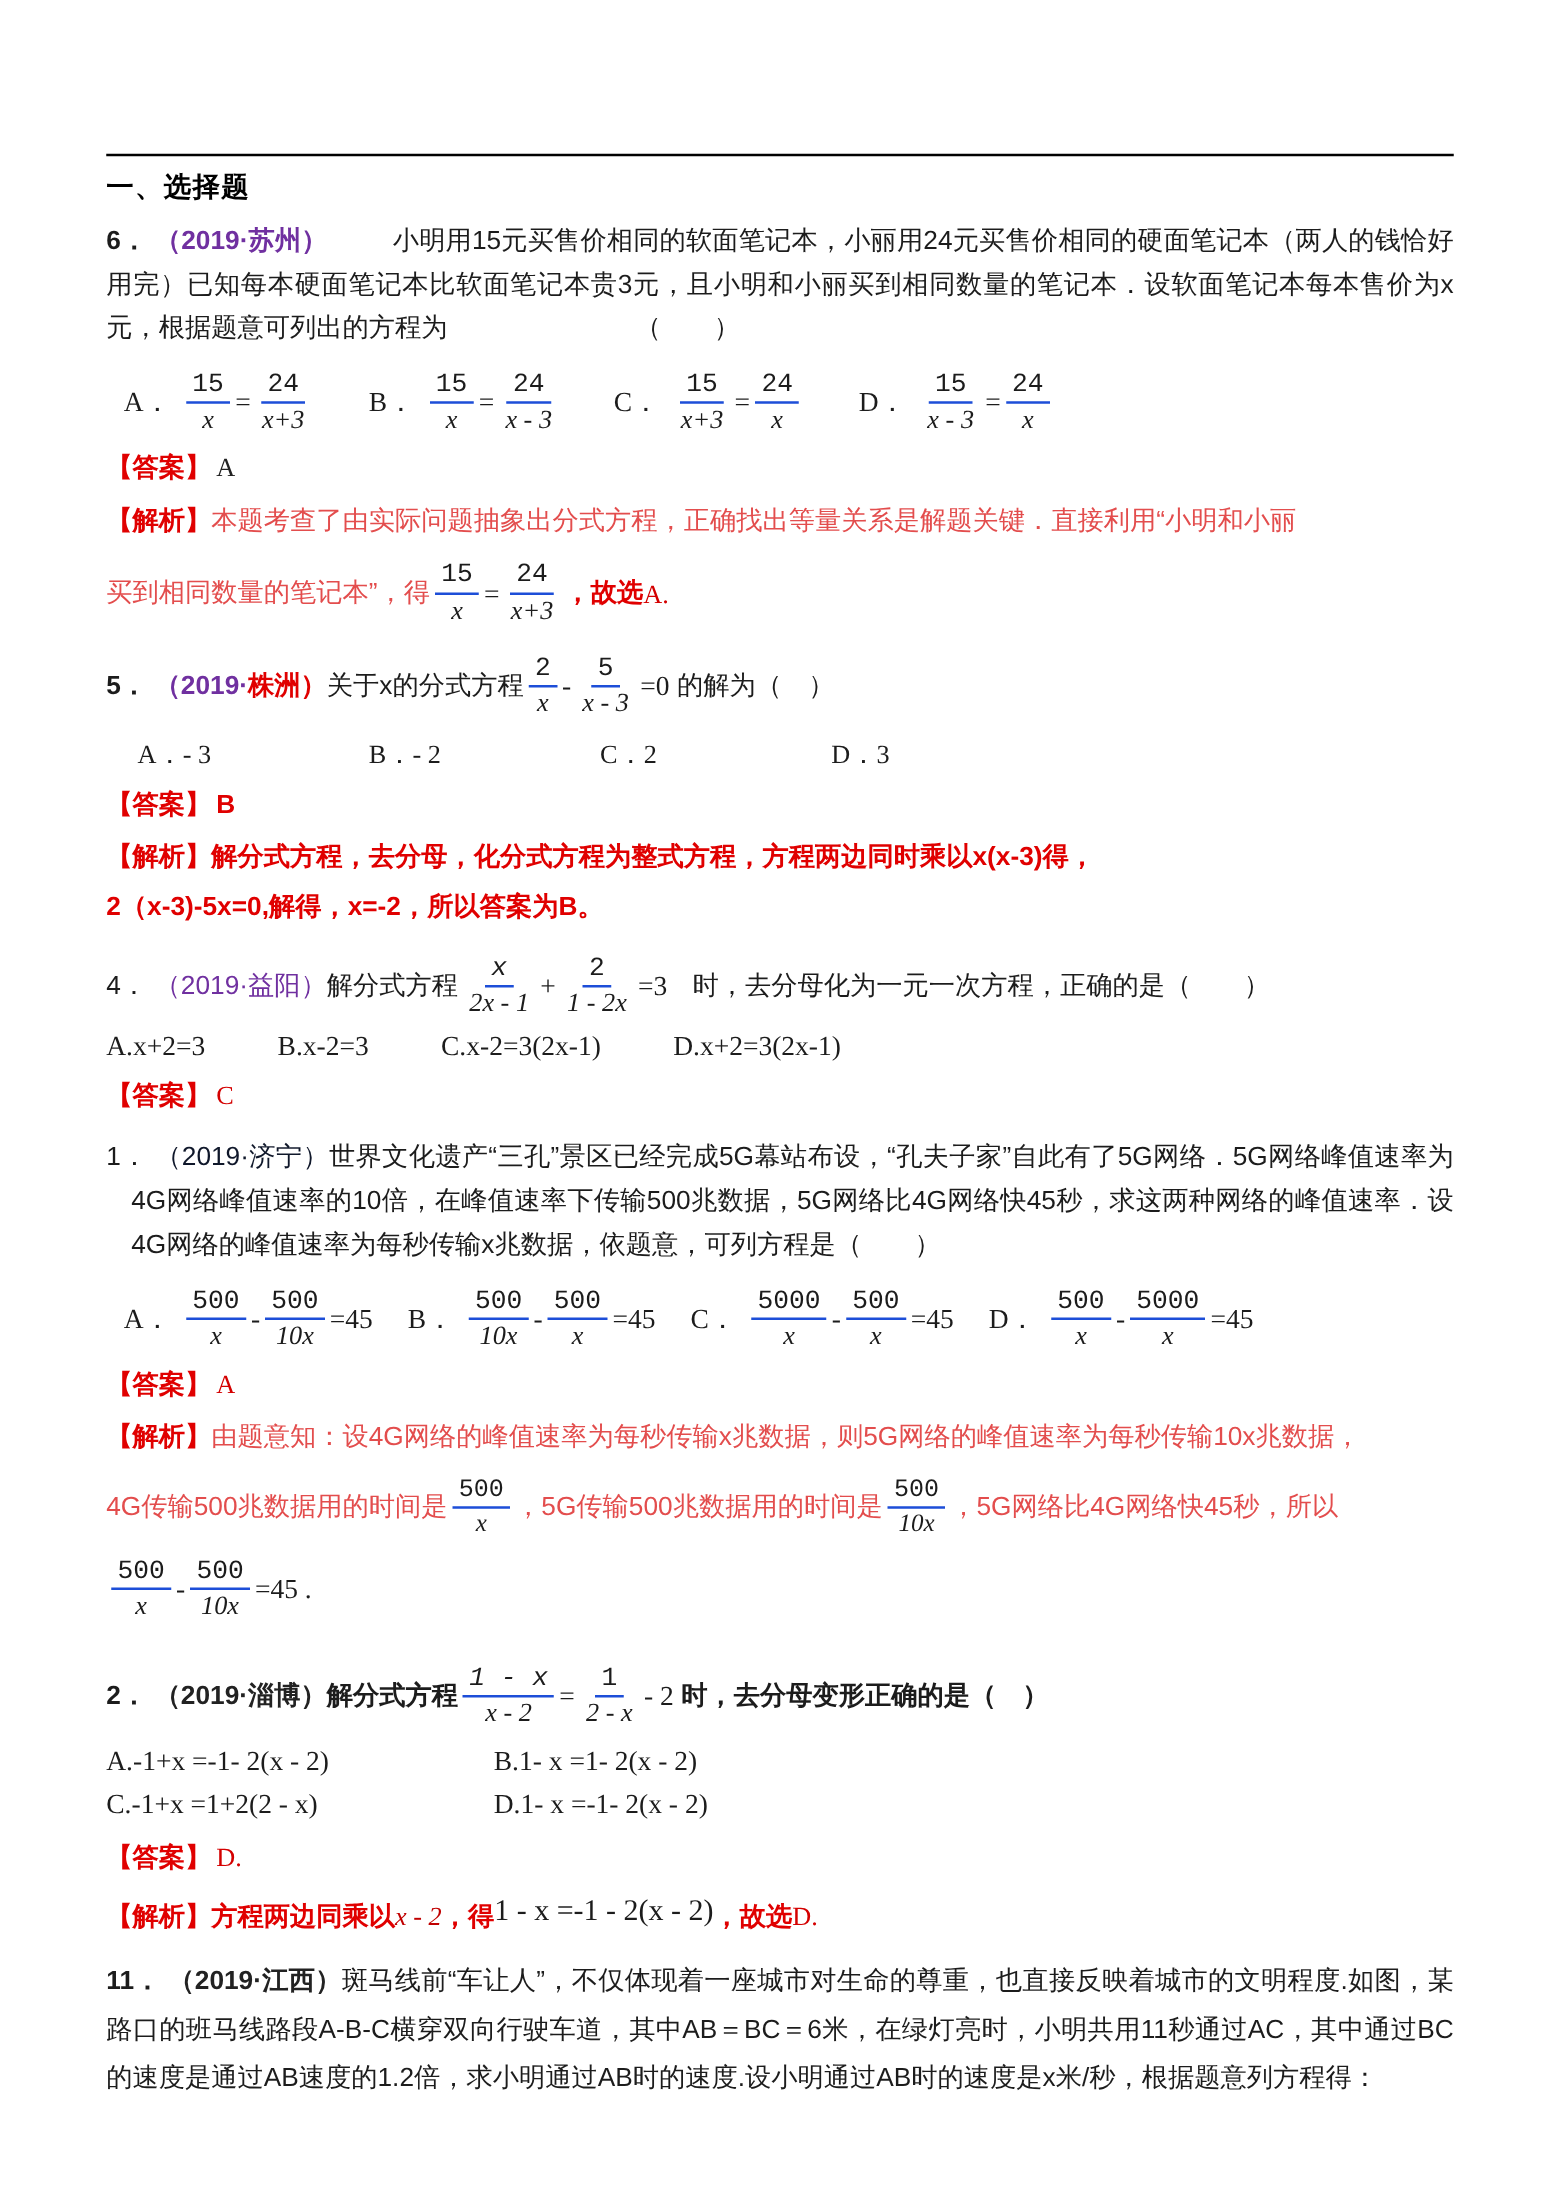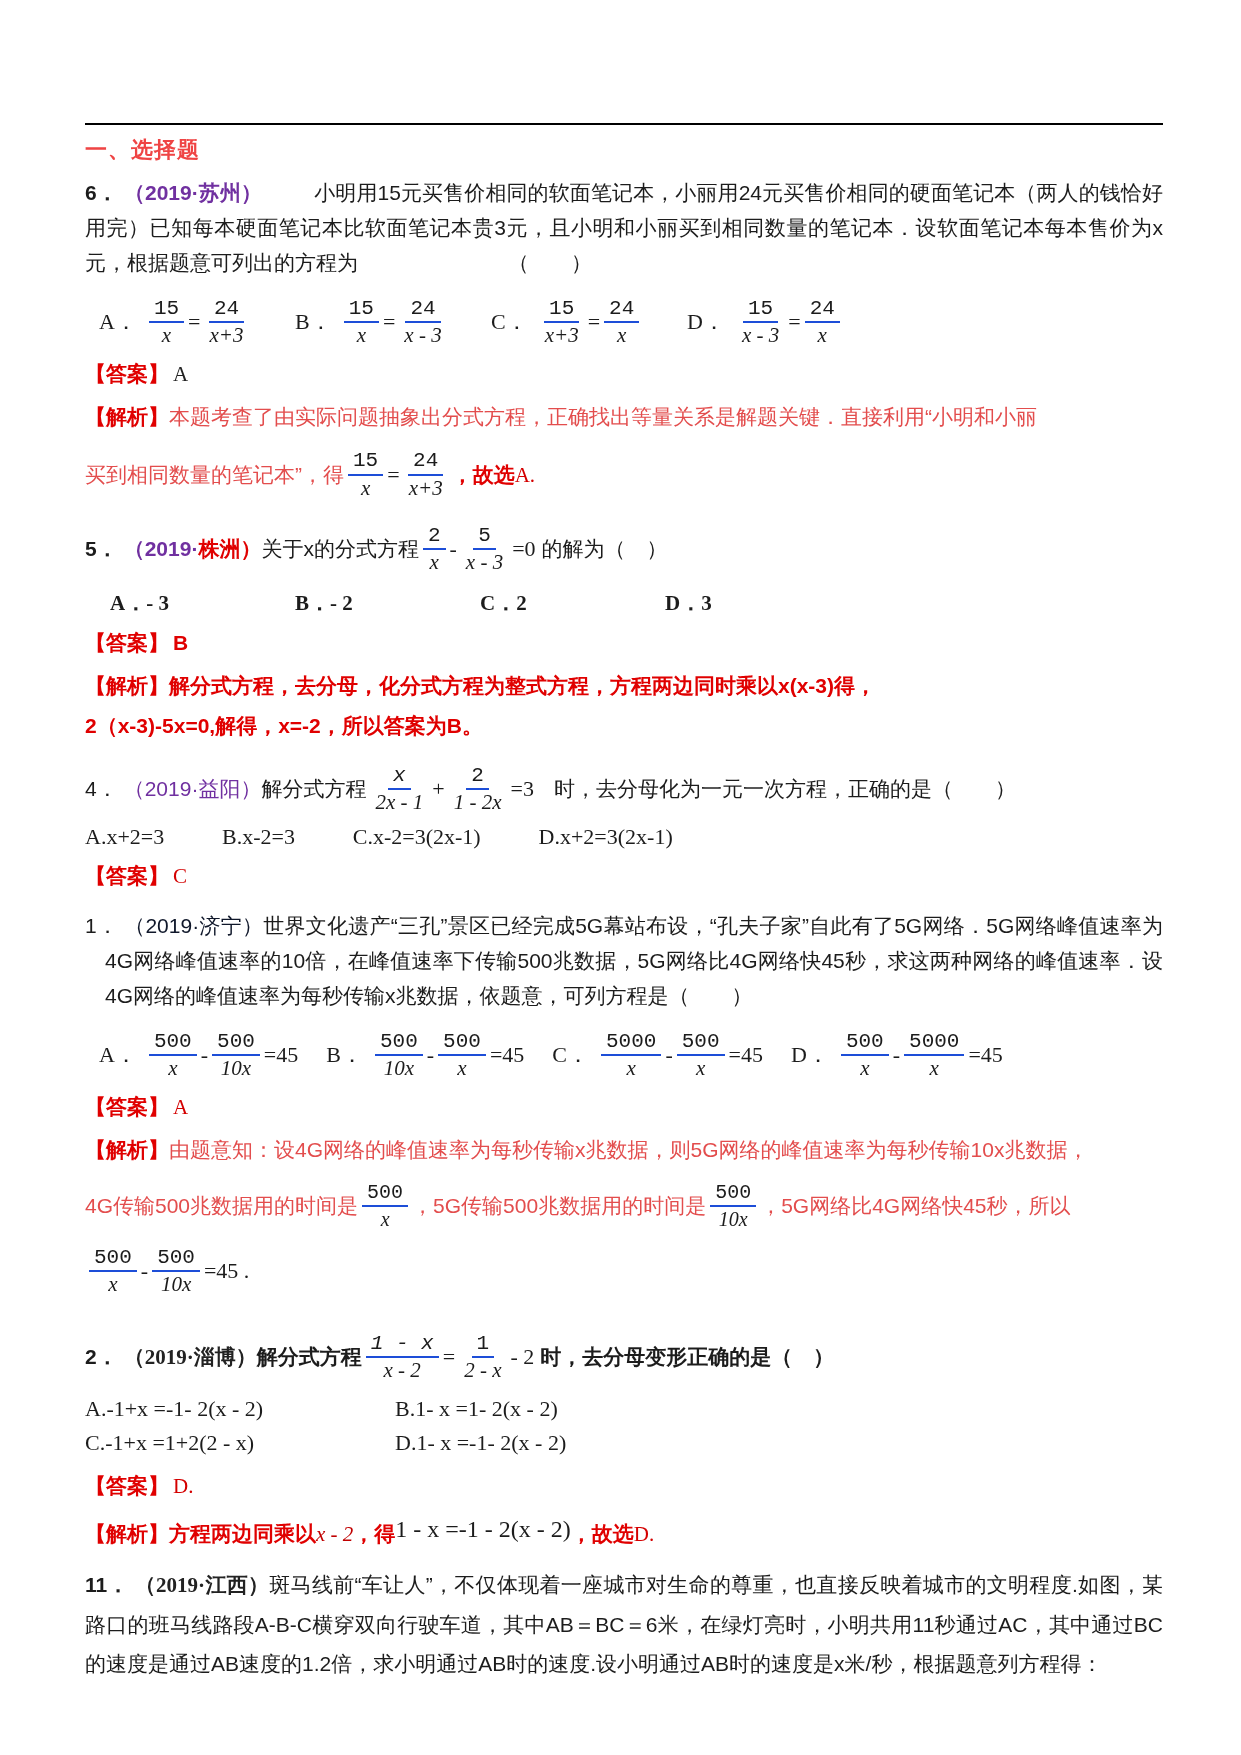--- a/index.html
+++ b/index.html
@@ -1,29 +1,29 @@
 <!DOCTYPE html>
 <html><head>
 <meta charset="utf-8">
 <style>
   html,body{margin:0;padding:0;background:#ffffff;}
   body{width:1241px;height:1755px;overflow:hidden;
        font-family:"Liberation Sans","DejaVu Sans",sans-serif;color:#1c1c1c;}
   .page{position:relative;width:1241px;height:1755px;}
   .content{padding:0 78px 0 85px;}
   .topline{margin-top:123px;border-top:2px solid #000;width:1078px;}
-  .sec-h{margin-top:10px;font-size:22px;font-weight:bold;color:#ef4444;letter-spacing:1px;}
+  .sec-h{margin-top:10px;font-size:22px;font-weight:bold;color:#000000;letter-spacing:1px;}
   .para{font-size:21px;line-height:35px;text-align:justify;margin-top:10px;}
   .hang{padding-left:20px;text-indent:-20px;}
   .qnum{font-weight:bold;margin-right:6px;}
   .src-purple{color:#7030a0;font-weight:bold;}
   .src-purple-reg{color:#7030a0;}
   .src-red{color:#e00000;font-weight:bold;}
   .src-black{color:#0f172a;}
-  .src-black-b{color:#222;font-weight:bold;font-family:Liberation Serif, serif;}
+  .src-black-b{color:#222;font-weight:bold;}
   .bold{font-weight:bold;}
   .sp55{display:inline-block;width:52px;}
   .sp170{display:inline-block;width:150px;}
   
   .ms{font-family:"Liberation Serif","DejaVu Serif",serif;font-size:22px;}
   .mn{font-family:"Liberation Serif","DejaVu Serif",serif;font-style:normal;}
   .mx{font-family:"Liberation Serif","DejaVu Serif",serif;font-style:italic;}
   .frac{display:inline-flex;flex-direction:column;align-items:center;vertical-align:middle;
         margin:0 4px;line-height:1.2;font-size:21px;}
   .frac .fn{padding:0 5px;border-bottom:2px solid #1d4ed8;font-family:Liberation Mono, monospace;}
@@ -39,21 +39,21 @@
   .ansline{font-size:21px;margin-top:12px;}
   .ans-label{color:#e00000;font-weight:bold;}
   .ansv-black{font-family:"Liberation Serif","DejaVu Serif",serif;color:#222;margin-left:4px;}
   .ansv-red{font-family:"Liberation Serif","DejaVu Serif",serif;color:#d40000;margin-left:4px;}
   .ansv-redb{color:#e00000;font-weight:bold;margin-left:4px;}
   .expline{font-size:21px;margin-top:12px;line-height:34px;}
   .red{color:#e34d4d;}
   .red-b{color:#e00000;font-weight:bold;}
   .dkeq{font-family:"Liberation Serif","DejaVu Serif",serif;color:#3a3a3a;}
   .serif-red{font-family:"Liberation Serif","DejaVu Serif",serif;color:#d40000;}
-  .grid-q5{display:grid;grid-template-columns:185px 185px 185px 185px;margin-left:25px;margin-top:14px;font-size:21px;font-weight:bold;}
+  .grid-q5{display:grid;grid-template-columns:185px 185px 185px 185px;margin-left:25px;margin-top:14px;font-size:21px;}
   .grid-q5 .ms{font-size:21px;}
   .q4opts .ocell{margin-right:52px;}
   .grid-q2{display:grid;grid-template-columns:310px auto;row-gap:8px;margin-top:12px;}
   .fs19 .frac{font-size:20px;}
 </style>
 </head>
 <body>
 
 <div class="page">
   <div class="content">

